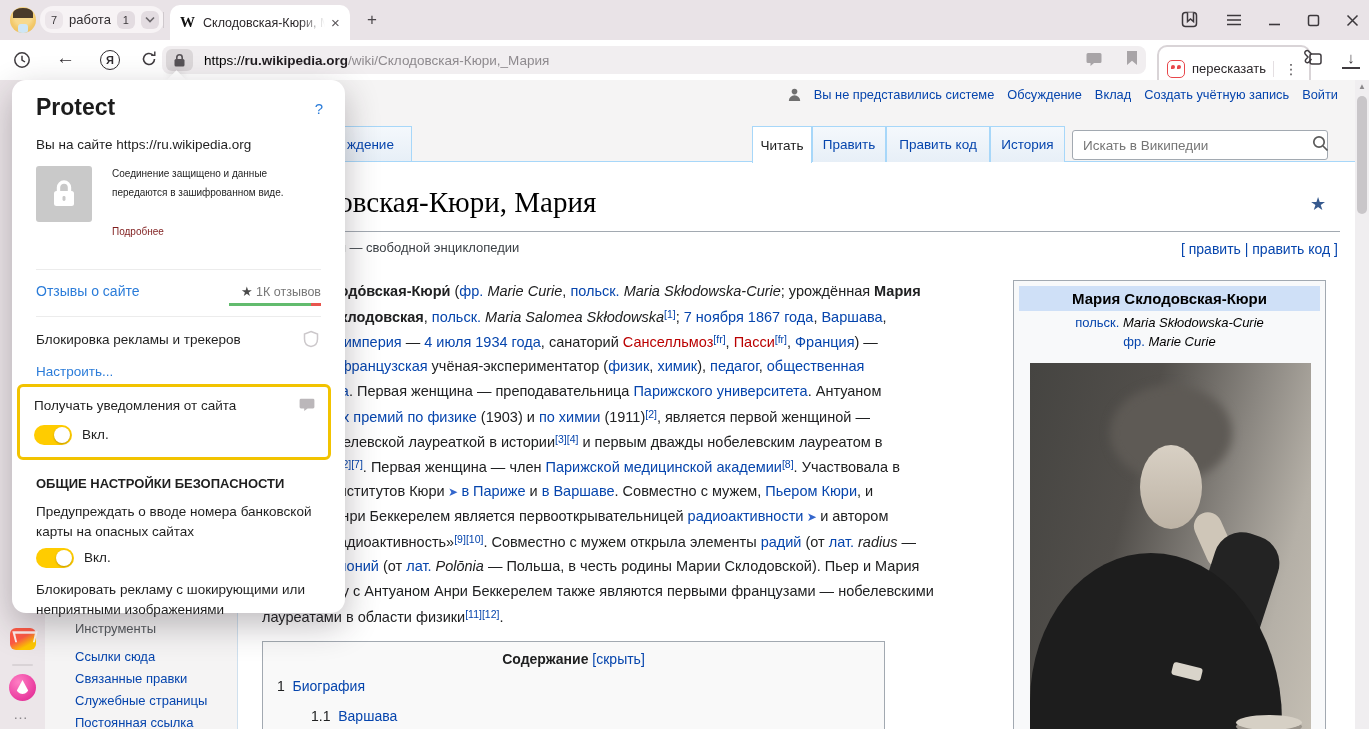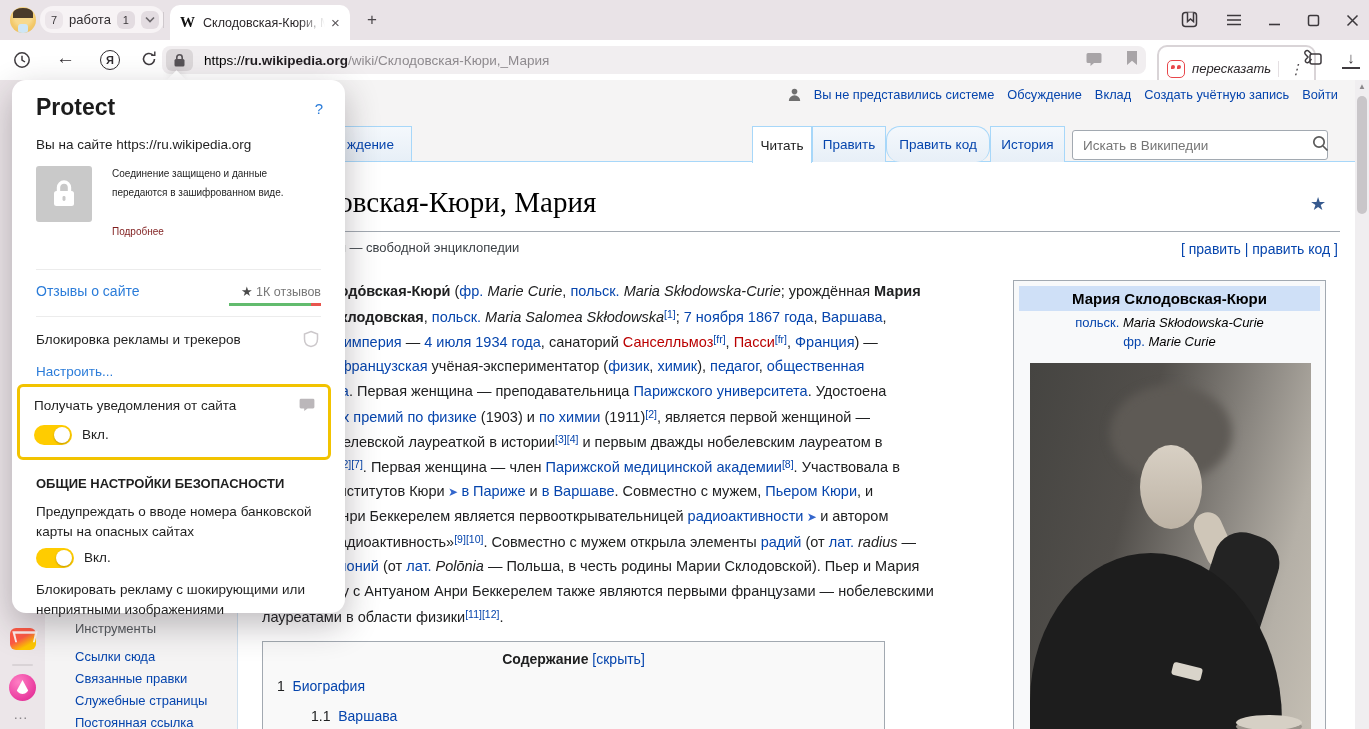--- a/index.html
+++ b/index.html
@@ -44,21 +44,21 @@
   .urlfield{left:162px;top:46px;width:984px;height:28px;background:#f1eef0;border-radius:8px;}
   .lockbtn{left:166px;top:49px;width:27px;height:22px;background:#dbd7d9;border-radius:6px;
     display:flex;align-items:center;justify-content:center;}
   .urltext{left:204px;top:53px;font-size:13.5px;white-space:nowrap;}
   .urltext .p1{color:#000000;}
   .urltext .p2{color:#211d21;font-weight:600;}
   .urltext .p3{color:#8e8a8e;}
   .ptr{left:170px;top:73px;width:13px;height:13px;background:#fff;transform:rotate(45deg);z-index:49;
     box-shadow:-3px -3px 8px rgba(0,0,0,.08);}
   .rephrase{left:1157px;top:45px;height:47px;border:2px solid #d9d4d7;border-radius:10px;background:#fff;
-    display:flex;align-items:center;padding:0 8px;gap:7px;font-style:italic;}
+    display:flex;align-items:center;padding:0 8px;gap:7px;}
   .quoteic{width:18px;height:18px;border:1.6px solid #e8474b;border-radius:5px;position:relative;}
   .quoteic i{position:absolute;top:4px;width:4px;height:4px;background:#e8474b;border-radius:50% 50% 50% 0;}
   .quoteic i.q1{left:3px;} .quoteic i.q2{left:9px;}
   .rephrase .lbl{font-size:13px;color:#2b272a;}
   .rephrase .dv{width:1px;height:16px;background:#e4dfe2;}
   .rephrase .dots{font-size:14px;color:#4e4a4e;padding:0 3px;}
   .downbtn{left:1342px;top:49px;width:18px;text-align:center;font-size:15px;color:#3f3b3f;border-bottom:2px solid #3f3b3f;line-height:18px;}
 
   .leftstrip{left:0;top:80px;width:45px;height:649px;background:#ece6e9;}
   .mailic{left:10px;top:628px;width:26px;height:22px;border-radius:6px;
@@ -283,21 +283,21 @@
     <span>Вы не представились системе</span>
     <span>Обсуждение</span>
     <span>Вклад</span>
     <span>Создать учётную запись</span>
     <span>Войти</span>
   </div>
 
   <div class="abs wtab" style="left:340px;width:72px;justify-content:flex-start;padding-left:6px;border-bottom:1px solid #a7d7f9;">ждение</div>
   <div class="abs wtab active" style="left:752px;width:60px;">Читать</div>
   <div class="abs wtab" style="left:812px;width:74px;">Править</div>
-  <div class="abs wtab" style="left:886px;width:104px;border-radius:14px;">Править код</div>
+  <div class="abs wtab" style="left:886px;width:104px;">Править код</div>
   <div class="abs wtab" style="left:990px;width:75px;">История</div>
   <div class="abs searchbox">
     <input placeholder="Искать в Википедии" style="">
   </div>
   <div class="abs mag">
     <svg width="17" height="17" viewBox="0 0 17 17" fill="none" stroke="#5a5a5a" stroke-width="1.7">
       <circle cx="7" cy="7" r="5.2"></circle>
         <path d="M11 11l4.5 4.5"></path>
       </svg>
     </div>
@@ -305,21 +305,21 @@
   <div class="abs wtitle">Склодовская-Кюри, Мария</div>
   <div class="abs wstar">★</div>
   <div class="abs trule"></div>
   <div class="abs byline">Из Википедии — свободной энциклопедии</div>
   <div class="abs editlinks"><span class="sg sg-a">[ править | править код ]</span></div>
 
   <div class="abs aline" style="top:283px"><span class="sg sg-b">Мари́я Склодо́вская-Кюри́</span><span class="sg sg-t"> (</span><span class="sg sg-a">фр.</span><span class="sg sg-i"> Marie Curie</span><span class="sg sg-t">, </span><span class="sg sg-a">польск.</span><span class="sg sg-i"> Maria Skłodowska-Curie</span><span class="sg sg-t">; урождённая </span><span class="sg sg-b">Мария</span></div>
   <div class="abs aline" style="top:308px"><span class="sg sg-b">Саломея Склодовская</span><span class="sg sg-t">, </span><span class="sg sg-a">польск.</span><span class="sg sg-i"> Maria Salomea Skłodowska</span><span class="sg sg-s">[1]</span><span class="sg sg-t">; </span><span class="sg sg-a">7 ноября 1867 года</span><span class="sg sg-t">, </span><span class="sg sg-a">Варшава</span><span class="sg sg-t">,</span></div>
   <div class="abs aline" style="top:333px"><span class="sg sg-a">Российская империя</span><span class="sg sg-t"> — </span><span class="sg sg-a">4 июля 1934 года</span><span class="sg sg-t">, санаторий </span><span class="sg sg-r">Санселльмоз</span><span class="sg sg-s">[fr]</span><span class="sg sg-t">, </span><span class="sg sg-r">Пасси</span><span class="sg sg-s">[fr]</span><span class="sg sg-t">, </span><span class="sg sg-a">Франция</span><span class="sg sg-t">) —</span></div>
   <div class="abs aline" style="top:358px"><span class="sg sg-a">польская</span><span class="sg sg-t"> и </span><span class="sg sg-a">французская</span><span class="sg sg-t"> учёная-экспериментатор (</span><span class="sg sg-a">физик</span><span class="sg sg-t">, </span><span class="sg sg-a">химик</span><span class="sg sg-t">), </span><span class="sg sg-a">педагог</span><span class="sg sg-t">, </span><span class="sg sg-a">общественная</span></div>
-  <div class="abs aline" style="top:383px"><span class="sg sg-a">деятельница</span><span class="sg sg-t">. Первая женщина — преподавательница </span><span class="sg sg-a">Парижского университета</span><span class="sg sg-t">. Удостоена</span></div>
+  <div class="abs aline" style="top:383px"><span class="sg sg-a">деятельница</span><span class="sg sg-t">. Первая женщина — преподавательница </span><span class="sg sg-a">Парижского университета</span><span class="sg sg-t">. Антуаном</span></div>
   <div class="abs aline" style="top:408px"><span class="sg sg-a">Нобелевских премий по физике</span><span class="sg sg-t"> (1903) и </span><span class="sg sg-a">по химии</span><span class="sg sg-t"> (1911)</span><span class="sg sg-s">[2]</span><span class="sg sg-t">, является первой женщиной —</span></div>
   <div class="abs aline" style="top:433px"><span class="sg sg-t">дважды нобелевской лауреаткой в истории</span><span class="sg sg-s">[3][4]</span><span class="sg sg-t"> и первым дважды нобелевским лауреатом в</span></div>
   <div class="abs aline" style="top:458px"><span class="sg sg-t">истории</span><span class="sg sg-s">[5][6][2][7]</span><span class="sg sg-t">. Первая женщина — член </span><span class="sg sg-a">Парижской медицинской академии</span><span class="sg sg-s">[8]</span><span class="sg sg-t">. Участвовала в</span></div>
   <div class="abs aline" style="top:483px"><span class="sg sg-t">создании Институтов Кюри</span><span class="sg sg-ar"> ➤ </span><span class="sg sg-a">в Париже</span><span class="sg sg-t"> и </span><span class="sg sg-a">в Варшаве</span><span class="sg sg-t">. Совместно с мужем, </span><span class="sg sg-a">Пьером Кюри</span><span class="sg sg-t">, и</span></div>
   <div class="abs aline" style="top:508px"><span class="sg sg-t">Антуаном Анри Беккерелем является первооткрывательницей </span><span class="sg sg-a">радиоактивности</span><span class="sg sg-ar"> ➤ </span><span class="sg sg-t">и автором</span></div>
   <div class="abs aline" style="top:533px"><span class="sg sg-t">термина «радиоактивность»</span><span class="sg sg-s">[9][10]</span><span class="sg sg-t">. Совместно с мужем открыла элементы </span><span class="sg sg-a">радий</span><span class="sg sg-t"> (от </span><span class="sg sg-a">лат.</span><span class="sg sg-i"> radius</span><span class="sg sg-t"> —</span></div>
   <div class="abs aline" style="top:558px"><span class="sg sg-t">«луч») и </span><span class="sg sg-a">полоний</span><span class="sg sg-t"> (от </span><span class="sg sg-a">лат.</span><span class="sg sg-i"> Polōnia</span><span class="sg sg-t"> — Польша, в честь родины Марии Склодовской). Пьер и Мария</span></div>
   <div class="abs aline" style="top:583px"><span class="sg sg-t">Кюри наряду с Антуаном Анри Беккерелем также являются первыми французами — нобелевскими</span></div>
   <div class="abs aline" style="top:608px"><span class="sg sg-t">лауреатами в области физики</span><span class="sg sg-s">[11][12]</span><span class="sg sg-t">.</span></div>
 

